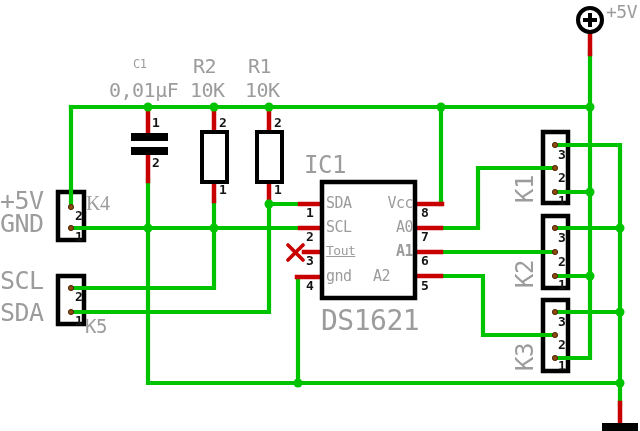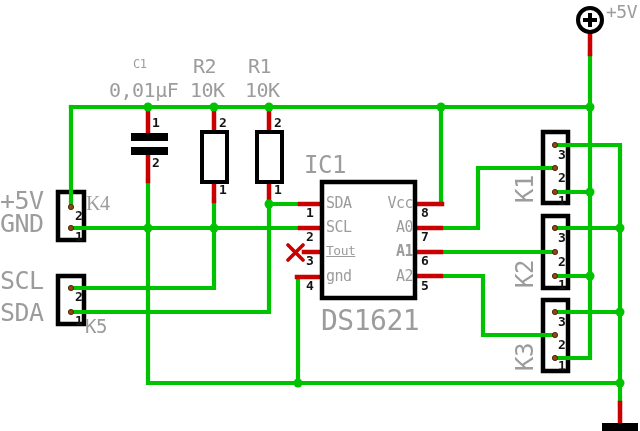--- a/index.html
+++ b/index.html
@@ -147,21 +147,21 @@
   <span class="lbl rot" style="left:513px; top:288px; font-size:24px;">K2</span>
   <span class="lbl rot" style="left:513px; top:371px; font-size:24px;">K3</span>
 
   <span class="lbl" style="left:326px; top:196px; font-size:15px;">SDA</span>
   <span class="lbl" style="left:326px; top:220px; font-size:15px;">SCL</span>
   <span class="lbl" style="left:326px; top:244px; font-size:13px;text-decoration:underline;">Tout</span>
   <span class="lbl" style="left:326px; top:269px; font-size:15px;">gnd</span>
   <span class="lbl rr" style="left:413px; top:196px; font-size:15px;">Vcc</span>
   <span class="lbl rr" style="left:413px; top:220px; font-size:15px;">A0</span>
   <span class="lbl rr" style="left:413px; top:244px; font-size:15px;font-weight:bold;">A1</span>
-  <span class="lbl rr" style="left:413px; top:269px; font-size:15px;">A2</span>
+  <span class="lbl rr" style="left:390px; top:269px; font-size:15px;">A2</span>
 
   <span class="pn" style="left:152px; top:116px;">1</span>
   <span class="pn" style="left:152px; top:156px;">2</span>
   <span class="pn" style="left:219px; top:116px;">2</span>
   <span class="pn" style="left:219px; top:183px;">1</span>
   <span class="pn" style="left:274px; top:116px;">2</span>
   <span class="pn" style="left:274px; top:183px;">1</span>
 
   <span class="pn" style="left:306px; top:206px;">1</span>
   <span class="pn" style="left:306px; top:230px;">2</span>

